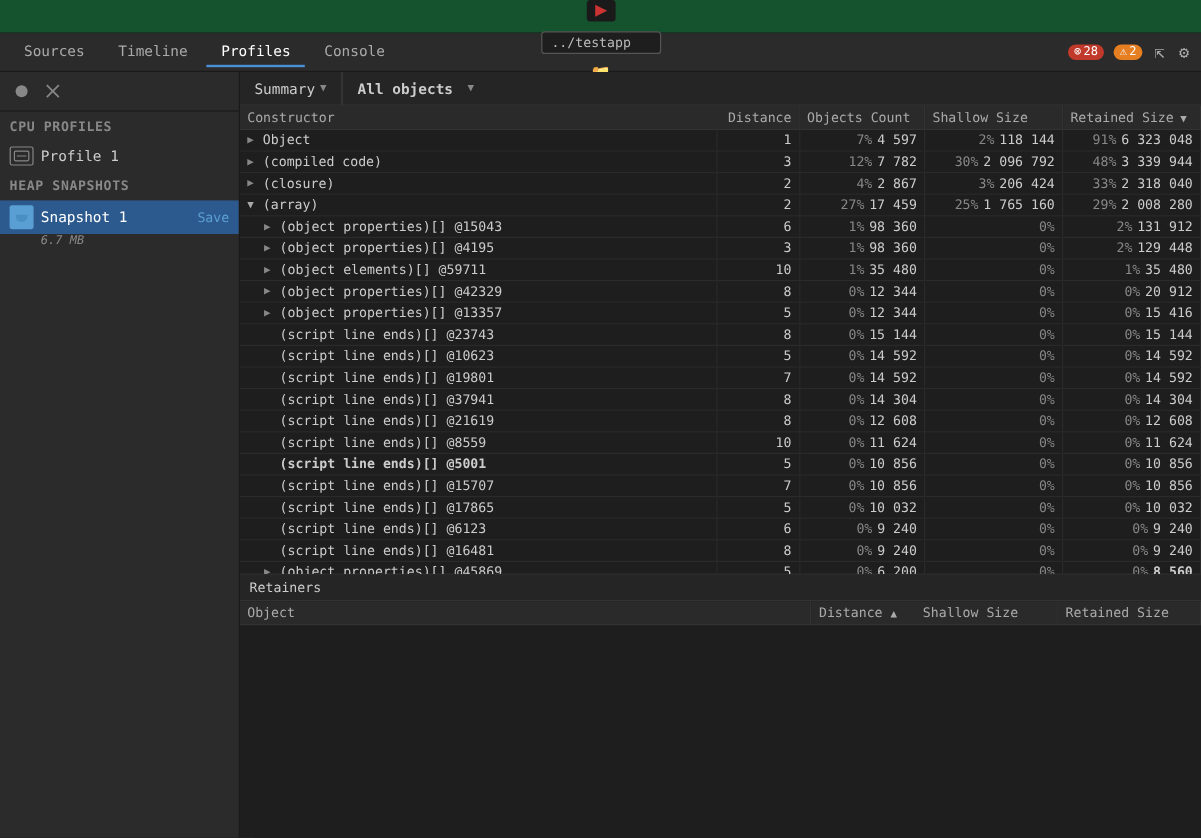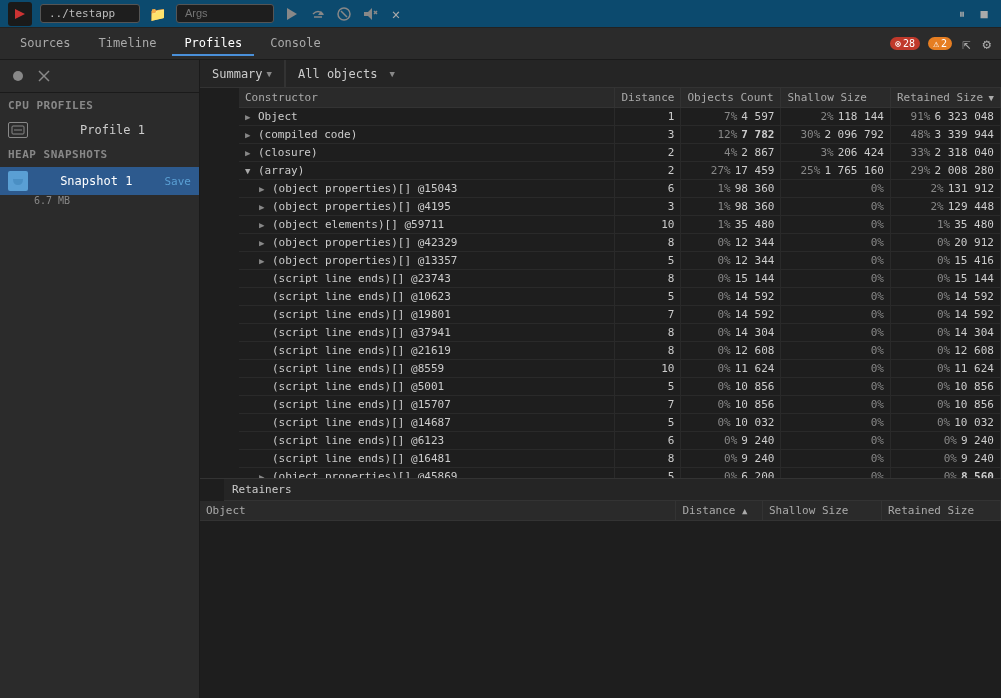--- a/index.html
+++ b/index.html
@@ -1,19 +1,19 @@
 <!DOCTYPE html>
 <html><head>
   <meta charset="utf-8">
   <style>
     * { box-sizing: border-box; margin: 0; padding: 0; }
     body { font-family: -apple-system, 'Menlo', monospace; font-size: 11px; background: #2b2b2b; color: #ccc; height: 698px; overflow: hidden; }
 
     
-    .titlebar { height: 28px; background: #0c4a6e; display: flex; align-items: center; padding: 0 8px; gap: 8px; border-bottom: 1px solid #222; }
+    .titlebar { height: 28px; background: #14532d; display: flex; align-items: center; padding: 0 8px; gap: 8px; border-bottom: 1px solid #222; flex-direction: column; }
     .titlebar-icon { width: 24px; height: 24px; background: #1a1a1a; border-radius: 3px; display: flex; align-items: center; justify-content: center; }
     .titlebar-path { background: #1e1e1e; border: 1px solid #555; border-radius: 3px; padding: 2px 8px; color: #bbb; font-size: 11px; min-width: 100px; }
     .titlebar-args { background: #1e1e1e; border: 1px solid #555; border-radius: 3px; padding: 2px 8px; color: #666; font-size: 11px; min-width: 80px; }
     .titlebar-controls { display: flex; gap: 6px; align-items: center; }
     .titlebar-btn { width: 20px; height: 20px; display: flex; align-items: center; justify-content: center; cursor: pointer; color: #aaa; font-size: 14px; }
     .titlebar-spacer { flex: 1; }
     .titlebar-right { display: flex; gap: 4px; }
     .win-btn { width: 18px; height: 18px; display: flex; align-items: center; justify-content: center; color: #aaa; font-size: 12px; cursor: pointer; }
 
     
@@ -28,57 +28,57 @@
     
     .main { display: flex; height: calc(698px - 28px - 32px); }
 
     
     .sidebar { width: 200px; background: #2b2b2b; border-right: 1px solid #1a1a1a; display: flex; flex-direction: column; overflow: hidden; }
     .sidebar-toolbar { display: flex; gap: 6px; padding: 6px 8px; border-bottom: 1px solid #1a1a1a; }
     .sidebar-toolbar-btn { width: 20px; height: 20px; display: flex; align-items: center; justify-content: center; cursor: pointer; color: #aaa; font-size: 14px; border-radius: 3px; }
     .section-title { padding: 6px 8px; font-size: 11px; color: #888; font-weight: bold; text-transform: uppercase; letter-spacing: 0.5px; }
     .sidebar-item { display: flex; align-items: center; padding: 4px 8px; gap: 6px; cursor: pointer; }
     .sidebar-item.active { background: #2d5a8e; color: #fff; }
-    .sidebar-item-label { flex: 1; font-size: 12px; text-align: center; }
+    .sidebar-item-label { flex: 1; font-size: 12px; }
     .sidebar-item-action { font-size: 11px; color: #5a9fd4; cursor: pointer; }
     .cpu-icon { width: 20px; height: 16px; border: 1px solid #888; border-radius: 2px; display: flex; align-items: center; justify-content: center; }
     .heap-snapshot-icon { width: 20px; height: 20px; background: #5a9fd4; border-radius: 2px; display: flex; align-items: center; justify-content: center; color: white; font-size: 10px; }
 
     
     .content { flex: 1; display: flex; flex-direction: column; background: #1e1e1e; overflow: hidden; }
 
     
     .summary-toolbar { display: flex; align-items: center; height: 28px; border-bottom: 1px solid #333; background: #252525; }
     .summary-btn { padding: 0 12px; height: 28px; display: flex; align-items: center; gap: 4px; font-size: 12px; color: #ccc; cursor: pointer; border-right: 1px solid #333; }
     .dropdown-arrow { font-size: 9px; color: #888; }
     .class-filter { flex: 1; background: transparent; border: none; color: #888; font-size: 12px; padding: 0 12px; outline: none; }
-    .objects-btn { padding: 0 12px; height: 28px; display: flex; align-items: center; gap: 12px; font-size: 12px; color: #ccc; cursor: pointer; border-left: 1px solid #333; }
-
-    
-    .table-container { flex: 1; overflow: auto; margin-left: 39px; }
+    .objects-btn { padding: 0 12px; height: 28px; display: flex; align-items: center; gap: 12px; font-size: 12px; color: #ccc; cursor: pointer; border-left: 1px solid #333; font-weight: bold; }
+
+    
+    .table-container { flex: 1; overflow: auto; }
     .data-table { width: 100%; border-collapse: collapse; font-size: 11px; }
     .data-table th { background: #2a2a2a; color: #aaa; padding: 3px 6px; text-align: left; border-bottom: 1px solid #333; border-right: 1px solid #333; font-weight: normal; position: sticky; top: 0; z-index: 1; white-space: nowrap; }
     .data-table th.sort-desc::after { content: ' ▼'; font-size: 9px; }
     .data-table td { padding: 2px 6px; border-bottom: 1px solid #2a2a2a; border-right: 1px solid #2a2a2a; white-space: nowrap; vertical-align: middle; }
     .constructor-cell { display: flex; align-items: center; gap: 3px; }
 
     
     .retainers-section { border-top: 1px solid #333; display: flex; flex-direction: column; height: 220px; }
-    .retainers-title { padding: 4px 8px; font-size: 11px; color: #ccc; background: #252525; border-bottom: 1px solid #333; margin-left: 24px; }
+    .retainers-title { padding: 4px 8px; font-size: 11px; color: #ccc; background: #252525; border-bottom: 1px solid #333; }
     .retainers-table-container { flex: 1; overflow: auto; }
     .retainers-table { width: 100%; border-collapse: collapse; font-size: 11px; }
     .retainers-table th { background: #2a2a2a; color: #aaa; padding: 3px 6px; text-align: left; border-bottom: 1px solid #333; border-right: 1px solid #333; font-weight: normal; position: sticky; top: 0; }
 
     
     ::-webkit-scrollbar { width: 8px; height: 8px; }
     ::-webkit-scrollbar-track { background: #1e1e1e; }
     ::-webkit-scrollbar-thumb { background: #555; border-radius: 4px; }
 
     .profile-item-wrapper { display: flex; flex-direction: column; }
-    .profile-sub-info { padding: 0 8px 4px 34px; font-size: 10px; color: #888; }
+    .profile-sub-info { padding: 0 8px 4px 34px; font-size: 10px; color: #888; font-style: italic; }
   </style>
 </head>
 <body>
 
 <div class="titlebar">
   <div class="titlebar-icon">
     <svg width="18" height="18" viewBox="0 0 18 18">
       <rect x="1" y="1" width="16" height="16" rx="2" fill="#1a1a1a"></rect>
       <polygon points="4,4 14,9 4,14" fill="#cc3333"></polygon>
     </svg>
@@ -236,21 +236,21 @@
             </tr>
             <tr>
               <td>
                 <div class="constructor-cell" style="padding-left:0px;">
     <span style="color:#888;font-size:9px;width:10px;display:inline-block;">▶</span>
     <span>(compiled code)</span>
   </div>
               </td>
               <td style="text-align: right;">3</td>
               <td>
-                <span style="float:right;font-weight:bold;">7 782</span>
+                <span style="float:right;">7 782</span>
                 <span style="float:right;color:#888;margin-right:4px;">12%</span>
               </td>
               <td>
                 <span style="float:right;">2 096 792</span>
                 <span style="float:right;color:#888;margin-right:4px;">30%</span>
               </td>
               <td>
                 <span style="float:right;">3 339 944</span>
                 <span style="float:right;color:#888;margin-right:4px;">48%</span>
               </td>
@@ -512,21 +512,21 @@
               <td>
                 <span style="float:right;color:#888;">0%</span>
               </td>
               <td>
                 <span style="float:right;">11 624</span>
                 <span style="float:right;color:#888;margin-right:4px;">0%</span>
               </td>
             </tr>
             <tr>
               <td>
-                <div class="constructor-cell" style="padding-left:14px;">
+                <div class="constructor-cell" style="padding-left:14px;font-weight:bold;">
     <span style="color:#888;font-size:9px;width:10px;display:inline-block;"></span>
     <span>(script line ends)[] @5001</span>
   </div>
               </td>
               <td style="text-align: right;">5</td>
               <td>
                 <span style="float:right;">10 856</span>
                 <span style="float:right;color:#888;margin-right:4px;">0%</span>
               </td>
               <td>
@@ -554,21 +554,21 @@
               </td>
               <td>
                 <span style="float:right;">10 856</span>
                 <span style="float:right;color:#888;margin-right:4px;">0%</span>
               </td>
             </tr>
             <tr>
               <td>
                 <div class="constructor-cell" style="padding-left:14px;">
     <span style="color:#888;font-size:9px;width:10px;display:inline-block;"></span>
-    <span>(script line ends)[] @14687</span>
+    <span>(script line ends)[] @17865</span>
   </div>
               </td>
               <td style="text-align: right;">5</td>
               <td>
                 <span style="float:right;">10 032</span>
                 <span style="float:right;color:#888;margin-right:4px;">0%</span>
               </td>
               <td>
                 <span style="float:right;color:#888;">0%</span>
               </td>

